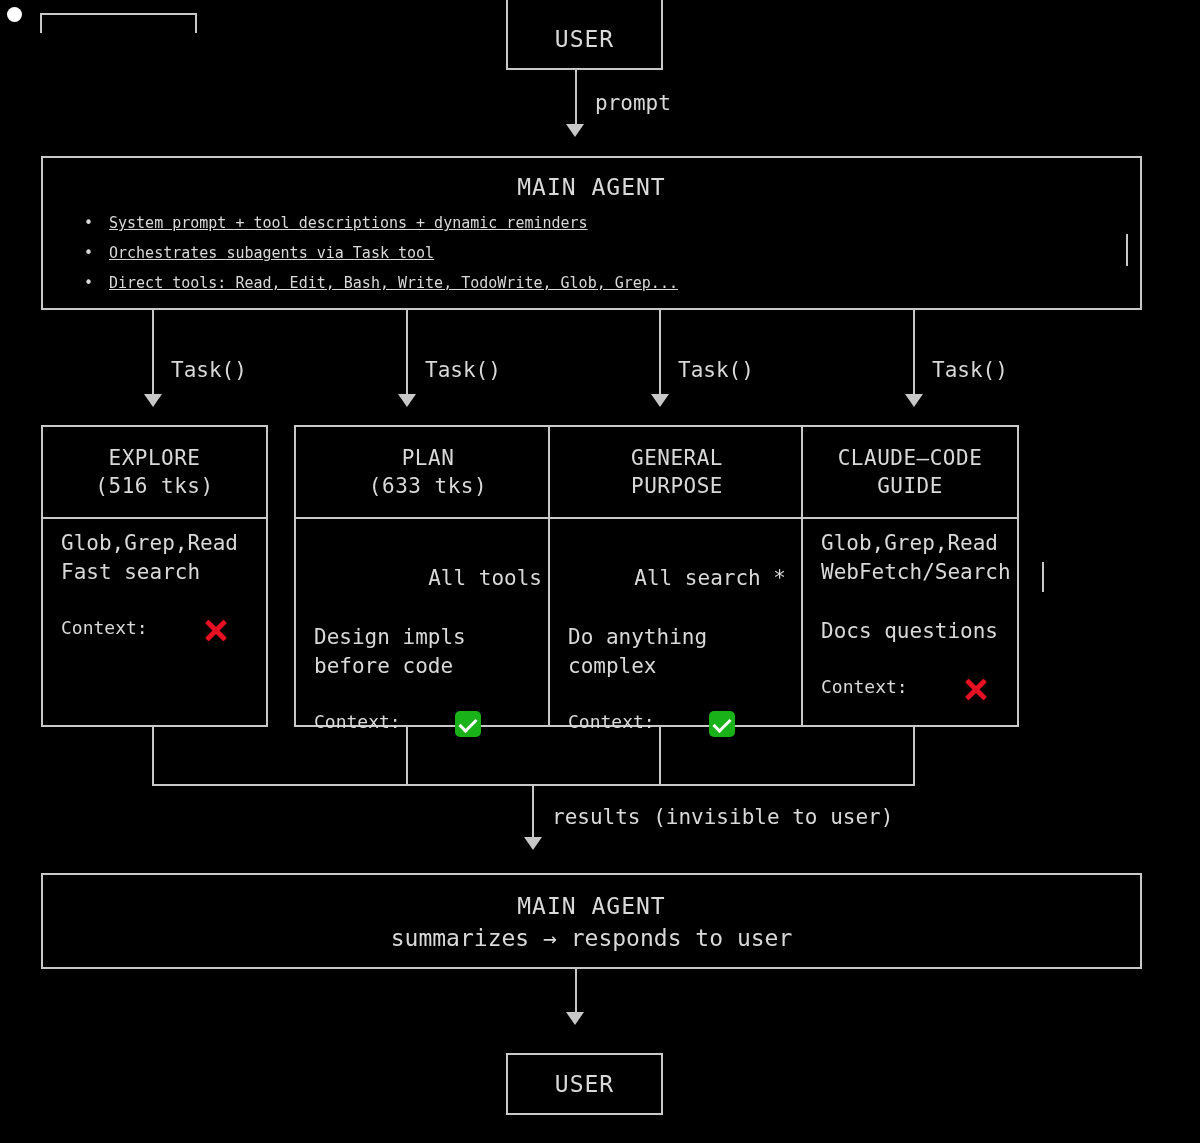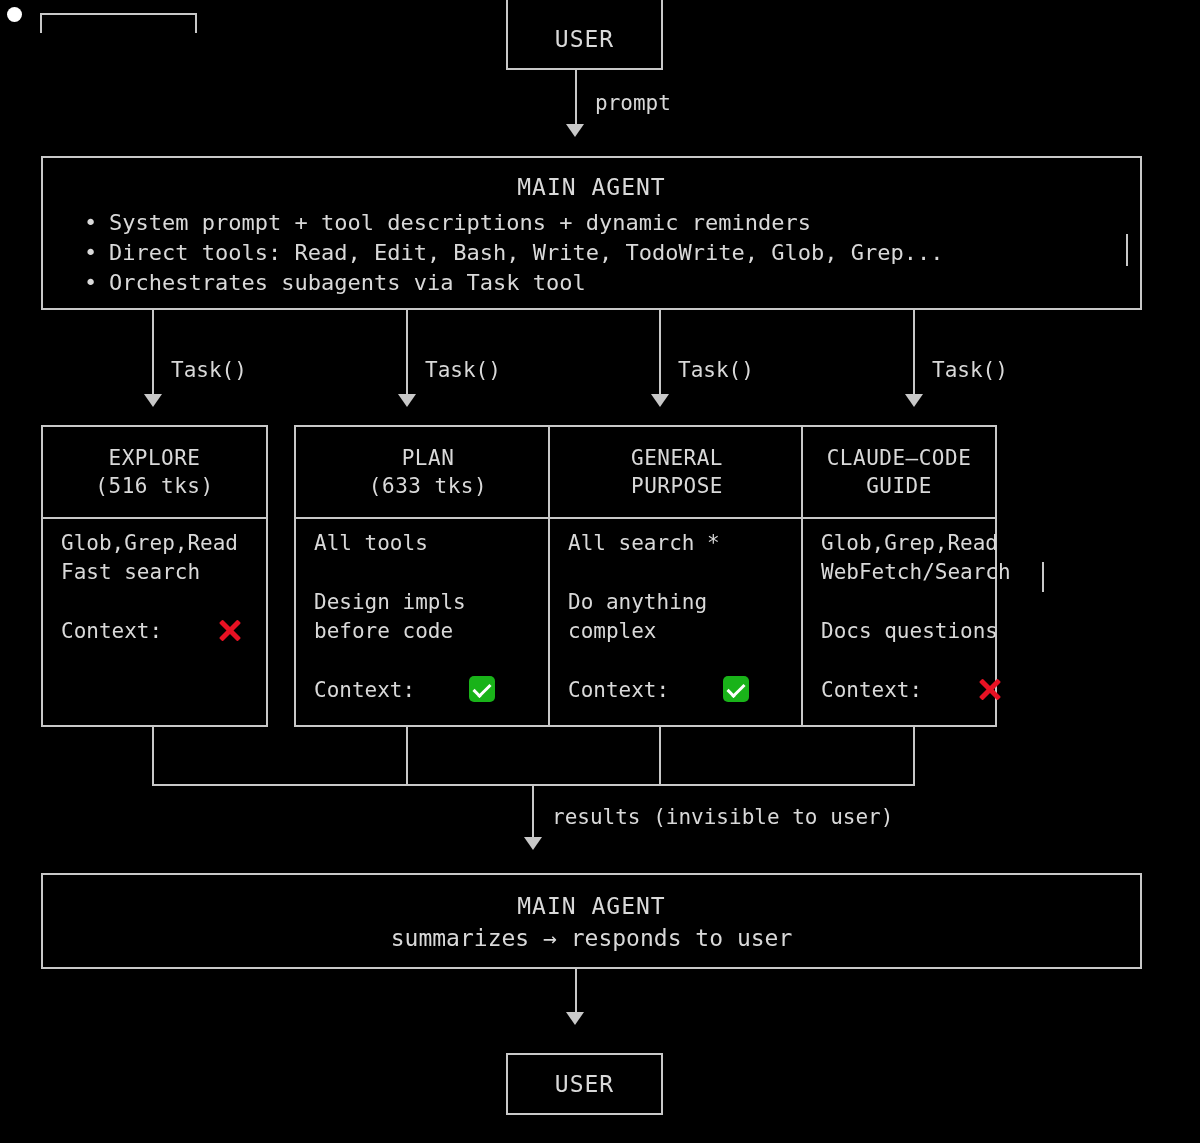--- a/index.html
+++ b/index.html
@@ -96,25 +96,26 @@
   }
   #main-agent ul {
     list-style: none;
     margin: 0;
     padding: 0;
     position: absolute;
     left: 36px;
     top: 50px;
   }
   #main-agent li {
-    font-size: 22px;
+    font-size: 15px;
     line-height: 30px;
     white-space: pre;
     position: relative;
     padding-left: 30px;
+    text-decoration: underline;
   }
   #main-agent li::before {
     content: "\2022";
     position: absolute;
     left: 5px;
     top: 0;
   }
 
   
   .card {
@@ -144,32 +145,32 @@
   }
   .card-body {
     position: relative;
     padding: 10px 0 0 18px;
   }
   .card-body .tools {
     font-size: 21px;
     line-height: 29px;
     white-space: pre;
   }
-  .card-body .tools.center { text-align: left; padding-right: 18px; }
+  .card-body .tools.center { text-align: right; padding-right: 18px; margin-top: 35px; }
   .card-body .desc {
     font-size: 21px;
     line-height: 29px;
     white-space: pre;
     margin-top: 30px;
   }
   .card-body .ctxrow {
-    font-size: 21px;
+    font-size: 18px;
     margin-top: 30px;
     display: flex;
-    align-items: flex-end;
+    align-items: flex-start;
     white-space: pre;
     gap: 44px;
   }
   .mark {
     display: inline-block;
     margin-left: 10px;
     width: 26px; height: 26px;
     position: relative;
   }
   .mark.cross::before, .mark.cross::after {
@@ -232,22 +233,22 @@
   </div>
 
   <div class="vline" style="left:575px; top:70px; height:56px;"></div>
   <div class="arrow-down" style="left:566px; top:124px;"></div>
   <div class="lbl" style="left:595px; top:89px;">prompt</div>
 
   <div id="main-agent" class="box">
     <div class="ma-title">MAIN AGENT</div>
     <ul>
       <li>System prompt + tool descriptions + dynamic reminders</li>
+      <li>Orchestrates subagents via Task tool</li>
       <li>Direct tools: Read, Edit, Bash, Write, TodoWrite, Glob, Grep...</li>
-      <li>Orchestrates subagents via Task tool</li>
     </ul>
   </div>
 
   <div class="tick" style="left:1126px; top:234px; height:32px;"></div>
 
   <div class="vline" style="left:152px; top:310px; height:86px;"></div>
   <div class="arrow-down" style="left:144px; top:394px;"></div>
   <div class="lbl" style="left:171px; top:356px;">Task()</div>
 
   <div class="vline" style="left:406px; top:310px; height:86px;"></div>
@@ -302,21 +303,21 @@
       <div class="tools center">All search *</div>
       <div class="desc">Do anything</div>
       <div class="tools">complex</div>
       <div class="ctxrow">
         <span>Context:</span>
         <span class="mark check"></span>
       </div>
     </div>
   </div>
 
-  <div class="card" style="left:801px; width:196px;">
+  <div class="card" style="left:801px; width:218px;">
     <div class="card-head">
       <span>CLAUDE—CODE</span>
       <span>GUIDE</span>
     </div>
     <div class="card-body" style="overflow:visible;">
       <div class="tools" style="overflow:visible; width:240px;">Glob,Grep,Read
 WebFetch/Search</div>
       <div class="desc" style="margin-top:30px;">Docs questions</div>
       <div class="ctxrow" style="margin-top:30px;">
         <span>Context:</span>

